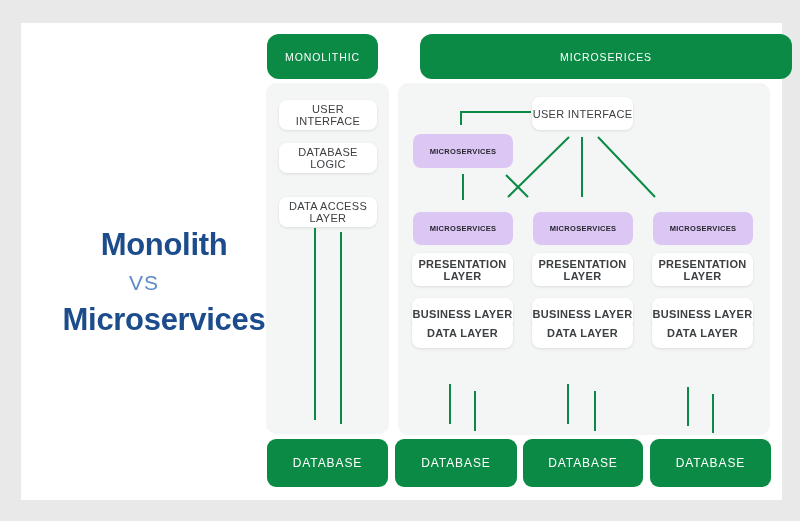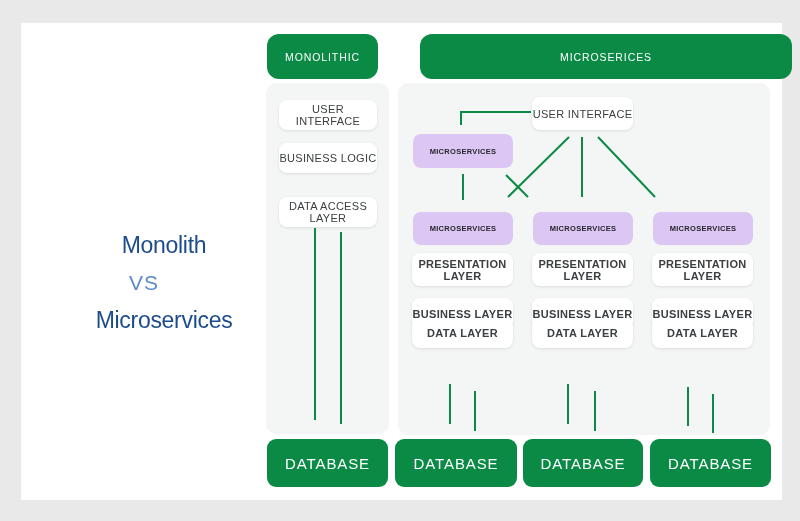--- a/index.html
+++ b/index.html
@@ -10,21 +10,21 @@
   }
   #card{
     position:absolute;left:21px;top:23px;width:761px;height:477px;
     background:#ffffff;
   }
   
   #title-block{
     position:absolute;left:21px;top:202px;width:246px;text-align:center;
   }
   .title-main{
-    font-size:23px;font-weight:normal;color:#1c4c8c;line-height:40px;
+    font-size:31px;font-weight:bold;color:#1c4c8c;line-height:40px;
     letter-spacing:-0.3px;
     padding-left:40px;
   }
   .title-vs{
     font-size:21px;font-weight:400;color:#5e8cc8;line-height:35px;
     letter-spacing:1px;
   }
   
   .hdr{
     position:absolute;height:45px;border-radius:12px;background:#0a8a45;
@@ -41,21 +41,21 @@
     display:flex;align-items:center;justify-content:center;
     text-align:center;
   }
   .pbox{
     position:absolute;background:#dcc6f4;border-radius:8px;
     color:#26262e;font-size:7.5px;font-weight:bold;letter-spacing:0.3px;
     display:flex;align-items:center;justify-content:center;
   }
   .db{
     position:absolute;top:439px;height:48px;border-radius:9px;background:#0a8a45;
-    color:#ffffff;font-size:15px;letter-spacing:0.9px;
+    color:#ffffff;font-size:12px;letter-spacing:0.9px;
     display:flex;align-items:center;justify-content:center;
   }
   
   #mono-header{left:267px;top:34px;width:111px;}
   #mono-panel{left:266px;top:83px;width:123px;height:351px;}
   .mono-box{left:279px;width:98px;height:30px;}
   #mono-ui{top:100px;}
   #mono-bl{top:143px;}
   #mono-dal{top:197px;}
   #mono-db{left:267px;width:121px;}
@@ -87,21 +87,21 @@
   <div id="title-block" style="left:0;">
     <div class="title-main">Monolith</div>
     <div class="title-vs">VS</div>
     <div class="title-main">Microservices</div>
   </div>
 </div>
 
 <div class="hdr" id="mono-header">MONOLITHIC</div>
 <div class="panel" id="mono-panel"></div>
 <div class="wbox mono-box" id="mono-ui">USER INTERFACE</div>
-<div class="wbox mono-box" id="mono-bl">BUSINESS LOGIC</div>
+<div class="wbox mono-box" id="mono-bl">DATABASE LOGIC</div>
 <div class="wbox mono-box" id="mono-dal">DATA ACCESS LAYER</div>
 <div class="db" id="mono-db">DATABASE</div>
 
 <div class="hdr" id="micro-header">MICROSERICES</div>
 <div class="panel" id="micro-panel"></div>
 
 <div class="wbox" id="ms-ui">USER INTERFACE</div>
 <div class="pbox" id="ms-gw">MICROSERVICES</div>
 <div class="pbox" id="ms-1">MICROSERVICES</div>
 <div class="pbox" id="ms-2">MICROSERVICES</div>

